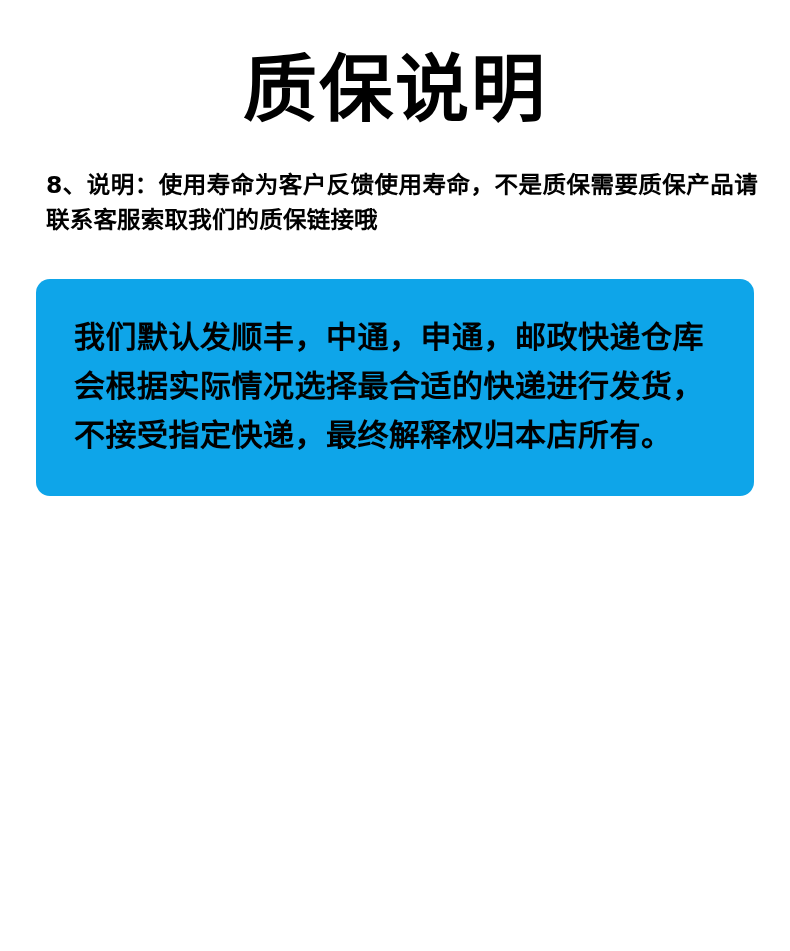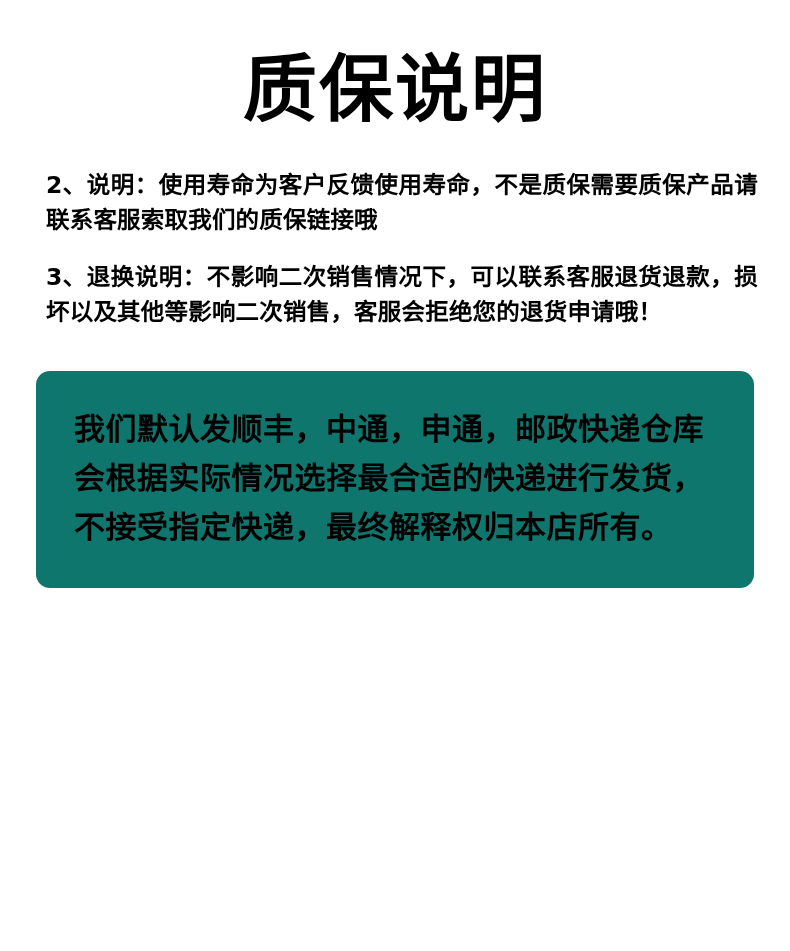--- a/index.html
+++ b/index.html
@@ -68,21 +68,20 @@
   }
 </style>
 </head>
 <body>
 
 <div class="page">
 
   <h1 class="title">质保说明</h1>
 
   <div class="clauses">
-    <p class="clause">2、说明：使用寿命为客户反馈使用寿命，不是质保需要质保产品请联系客服索取我们的质保链接哦</p>
-    <p class="clause">3、退换说明：不影响二次销售情况下，可以联系客服退货退款，损坏以及其他等影响二次销售，客服会拒绝您的退货申请哦！</p>
+    <p class="clause">8、说明：使用寿命为客户反馈使用寿命，不是质保需要质保产品请联系客服索取我们的质保链接哦</p>
   </div>
 
-  <div class="notice" style="background: #0f766e;">
+  <div class="notice" style="background: #0ea5e9;">
     <p class="notice-text">我们默认发顺丰，中通，申通，邮政快递仓库会根据实际情况选择最合适的快递进行发货，不接受指定快递，最终解释权归本店所有。</p>
   </div>
 
 </div>
 
 </body></html>

